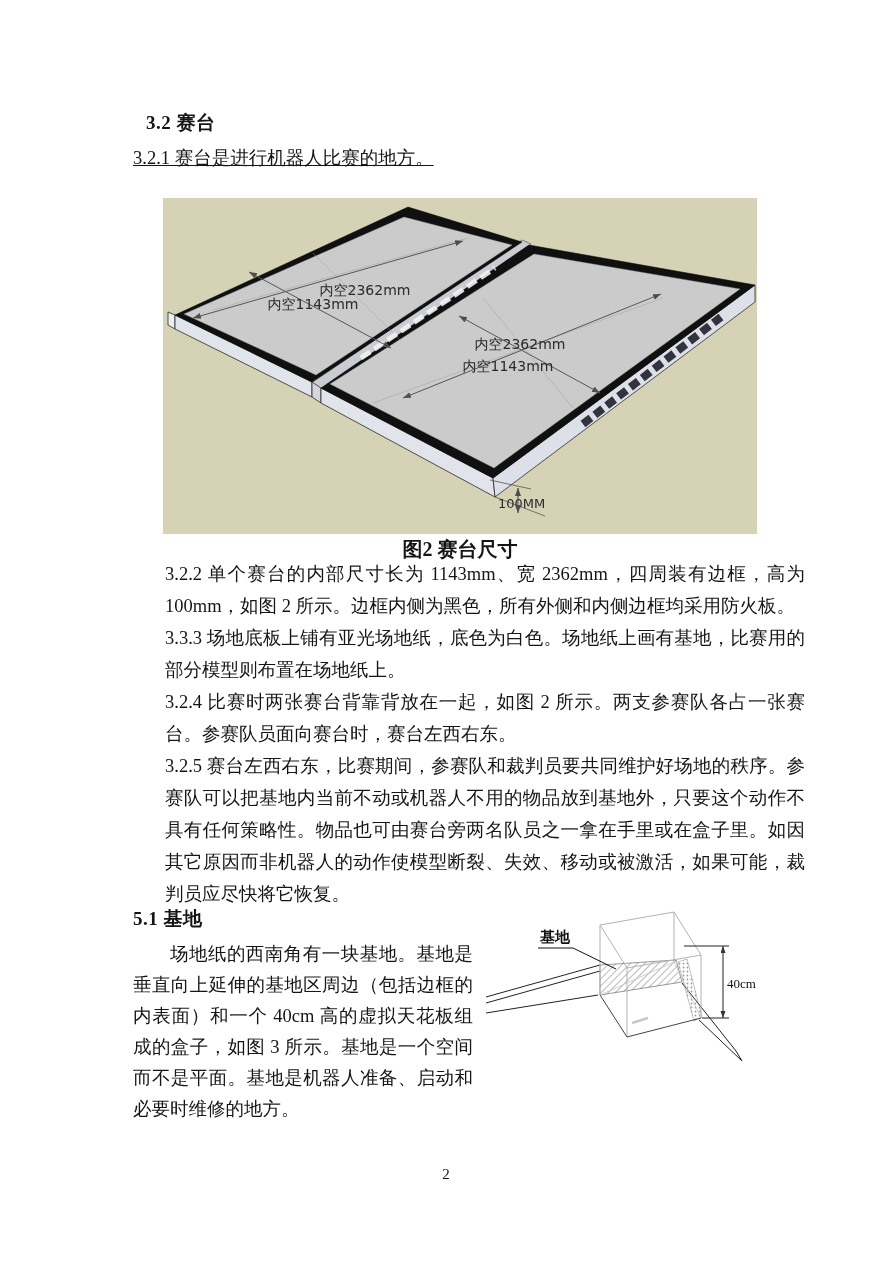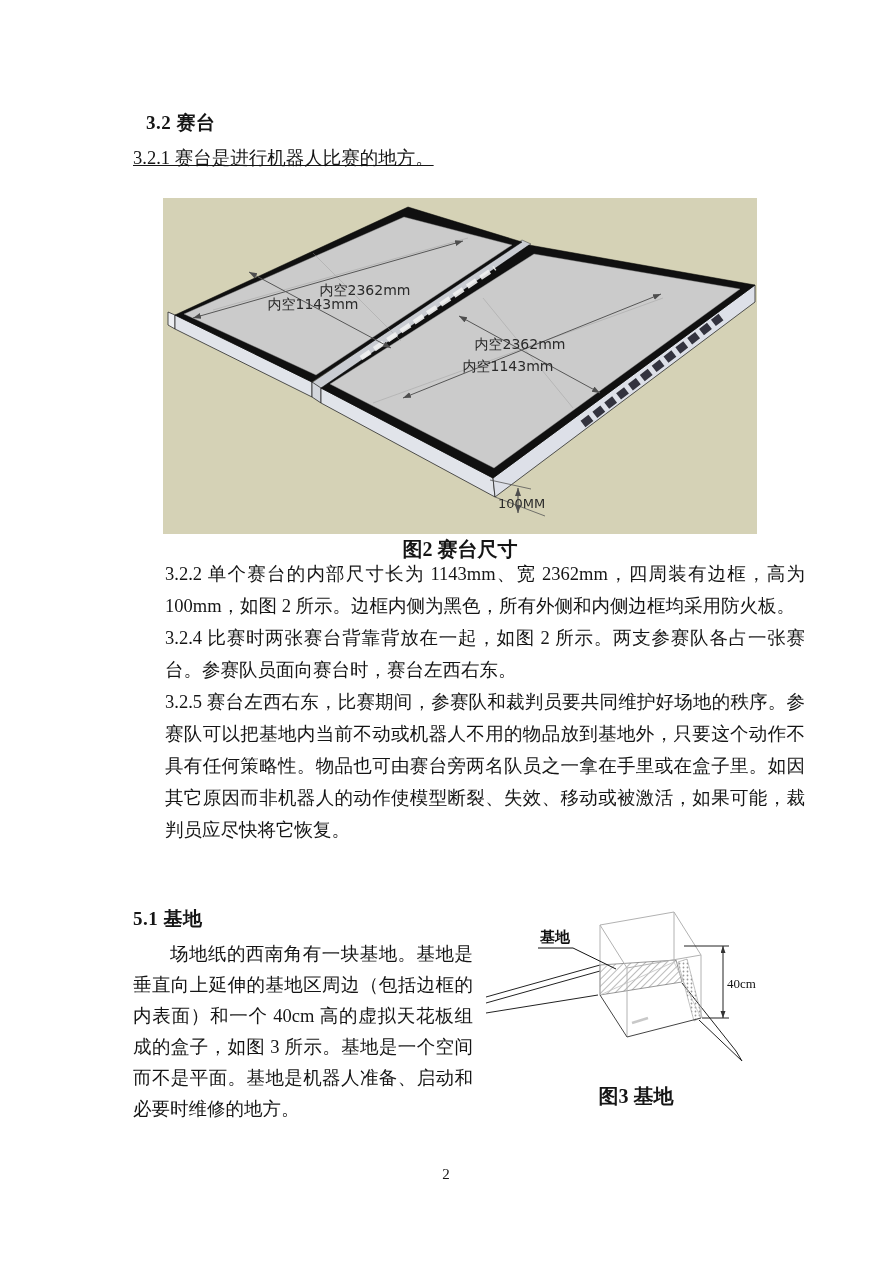--- a/index.html
+++ b/index.html
@@ -88,20 +88,21 @@
       <line x1="332" y1="299" x2="382" y2="318" stroke="#565656" stroke-width="0.8"></line>
       <text x="335" y="310" font-size="13" fill="#2a2a2a">100MM</text>
       <line x1="355" y1="290" x2="355" y2="315" stroke="#444" stroke-width="1" marker-start="url(#arrw)" marker-end="url(#arrw)"></line>
     </svg>
   </div>
 
   <div class="abs fig-caption" style="left:163px; top:536px; width:594px;">图2 赛台尺寸</div>
 
   <div class="abs" style="left:133px; top:558px; width:640px;margin-left:32px;">
     <p class="para">3.2.2 单个赛台的内部尺寸长为 1143mm、宽 2362mm，四周装有边框，高为 100mm，如图 2 所示。边框内侧为黑色，所有外侧和内侧边框均采用防火板。</p>
+    <p class="para">3.3.3 场地底板上铺有亚光场地纸，底色为白色。场地纸上画有基地，比赛用的部分模型则布置在场地纸上。</p>
     <p class="para">3.2.4 比赛时两张赛台背靠背放在一起，如图 2 所示。两支参赛队各占一张赛台。参赛队员面向赛台时，赛台左西右东。</p>
     <p class="para">3.2.5 赛台左西右东，比赛期间，参赛队和裁判员要共同维护好场地的秩序。参赛队可以把基地内当前不动或机器人不用的物品放到基地外，只要这个动作不具有任何策略性。物品也可由赛台旁两名队员之一拿在手里或在盒子里。如因其它原因而非机器人的动作使模型断裂、失效、移动或被激活，如果可能，裁判员应尽快将它恢复。</p>
   </div>
 
   <div class="abs heading" style="left:133px; top:906px;">5.1 基地</div>
   <div class="abs sec33-body" style="left:133px; top:939px;">场地纸的西南角有一块基地。基地是垂直向上延伸的基地区周边（包括边框的内表面）和一个 40cm 高的虚拟天花板组成的盒子，如图 3 所示。基地是一个空间而不是平面。基地是机器人准备、启动和必要时维修的地方。</div>
 
   <div class="abs fig3-wrap">
     <svg width="300" height="175" viewBox="0 0 300 175">
       <defs>
@@ -149,18 +150,17 @@
 
       <text x="69" y="40" class="serif" font-size="15" font-weight="bold" fill="#111" text-anchor="middle">基地</text>
       <line x1="52" y1="46" x2="87" y2="46" stroke="#111" stroke-width="1"></line>
       <line x1="87" y1="46" x2="130" y2="67" stroke="#111" stroke-width="1"></line>
 
       <line x1="198" y1="44" x2="243" y2="44" stroke="#222" stroke-width="1"></line>
       <line x1="216" y1="116" x2="243" y2="116" stroke="#222" stroke-width="1"></line>
       <line x1="237" y1="44" x2="237" y2="116" stroke="#222" stroke-width="1" marker-start="url(#arrw3)" marker-end="url(#arrw3)"></line>
       <text x="241" y="86" class="serif" font-size="13" fill="#111">40cm</text>
     </svg>
-    <div class="fig-caption" style="margin-top:2px;">图3 基地</div>
   </div>
 
   <div class="abs pagenum">2</div>
 
 </div>
 
 </body></html>

